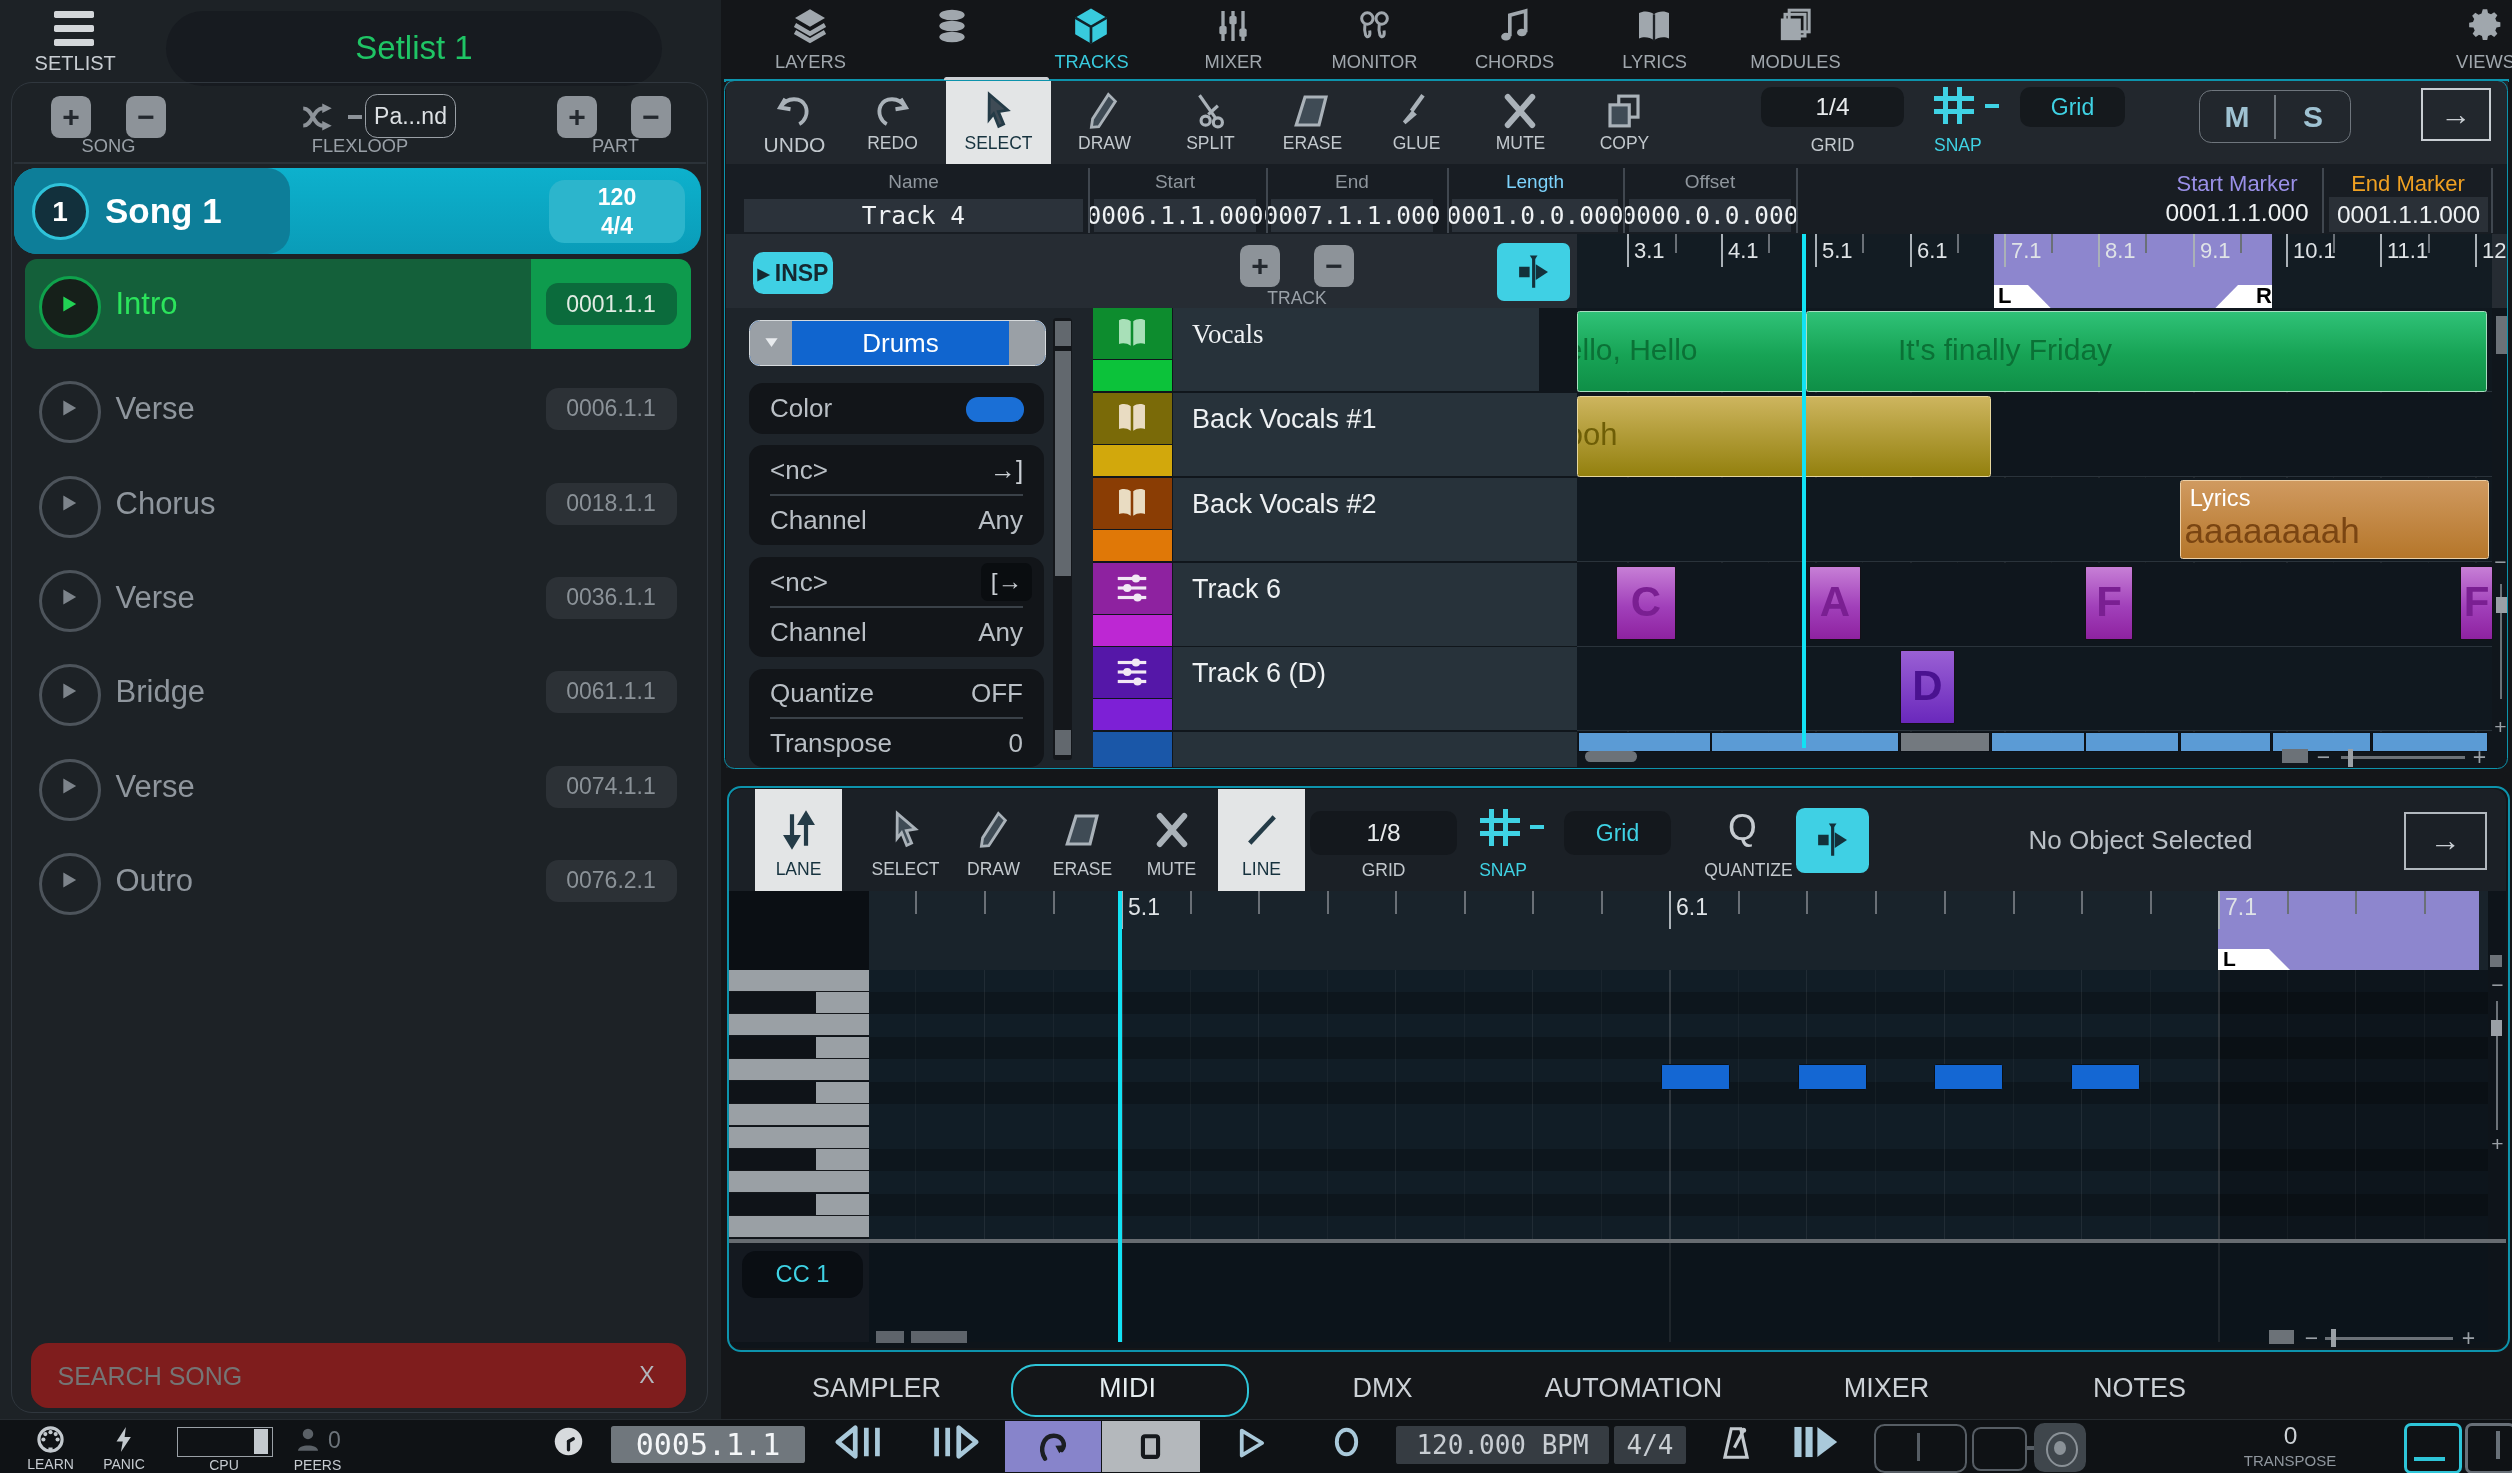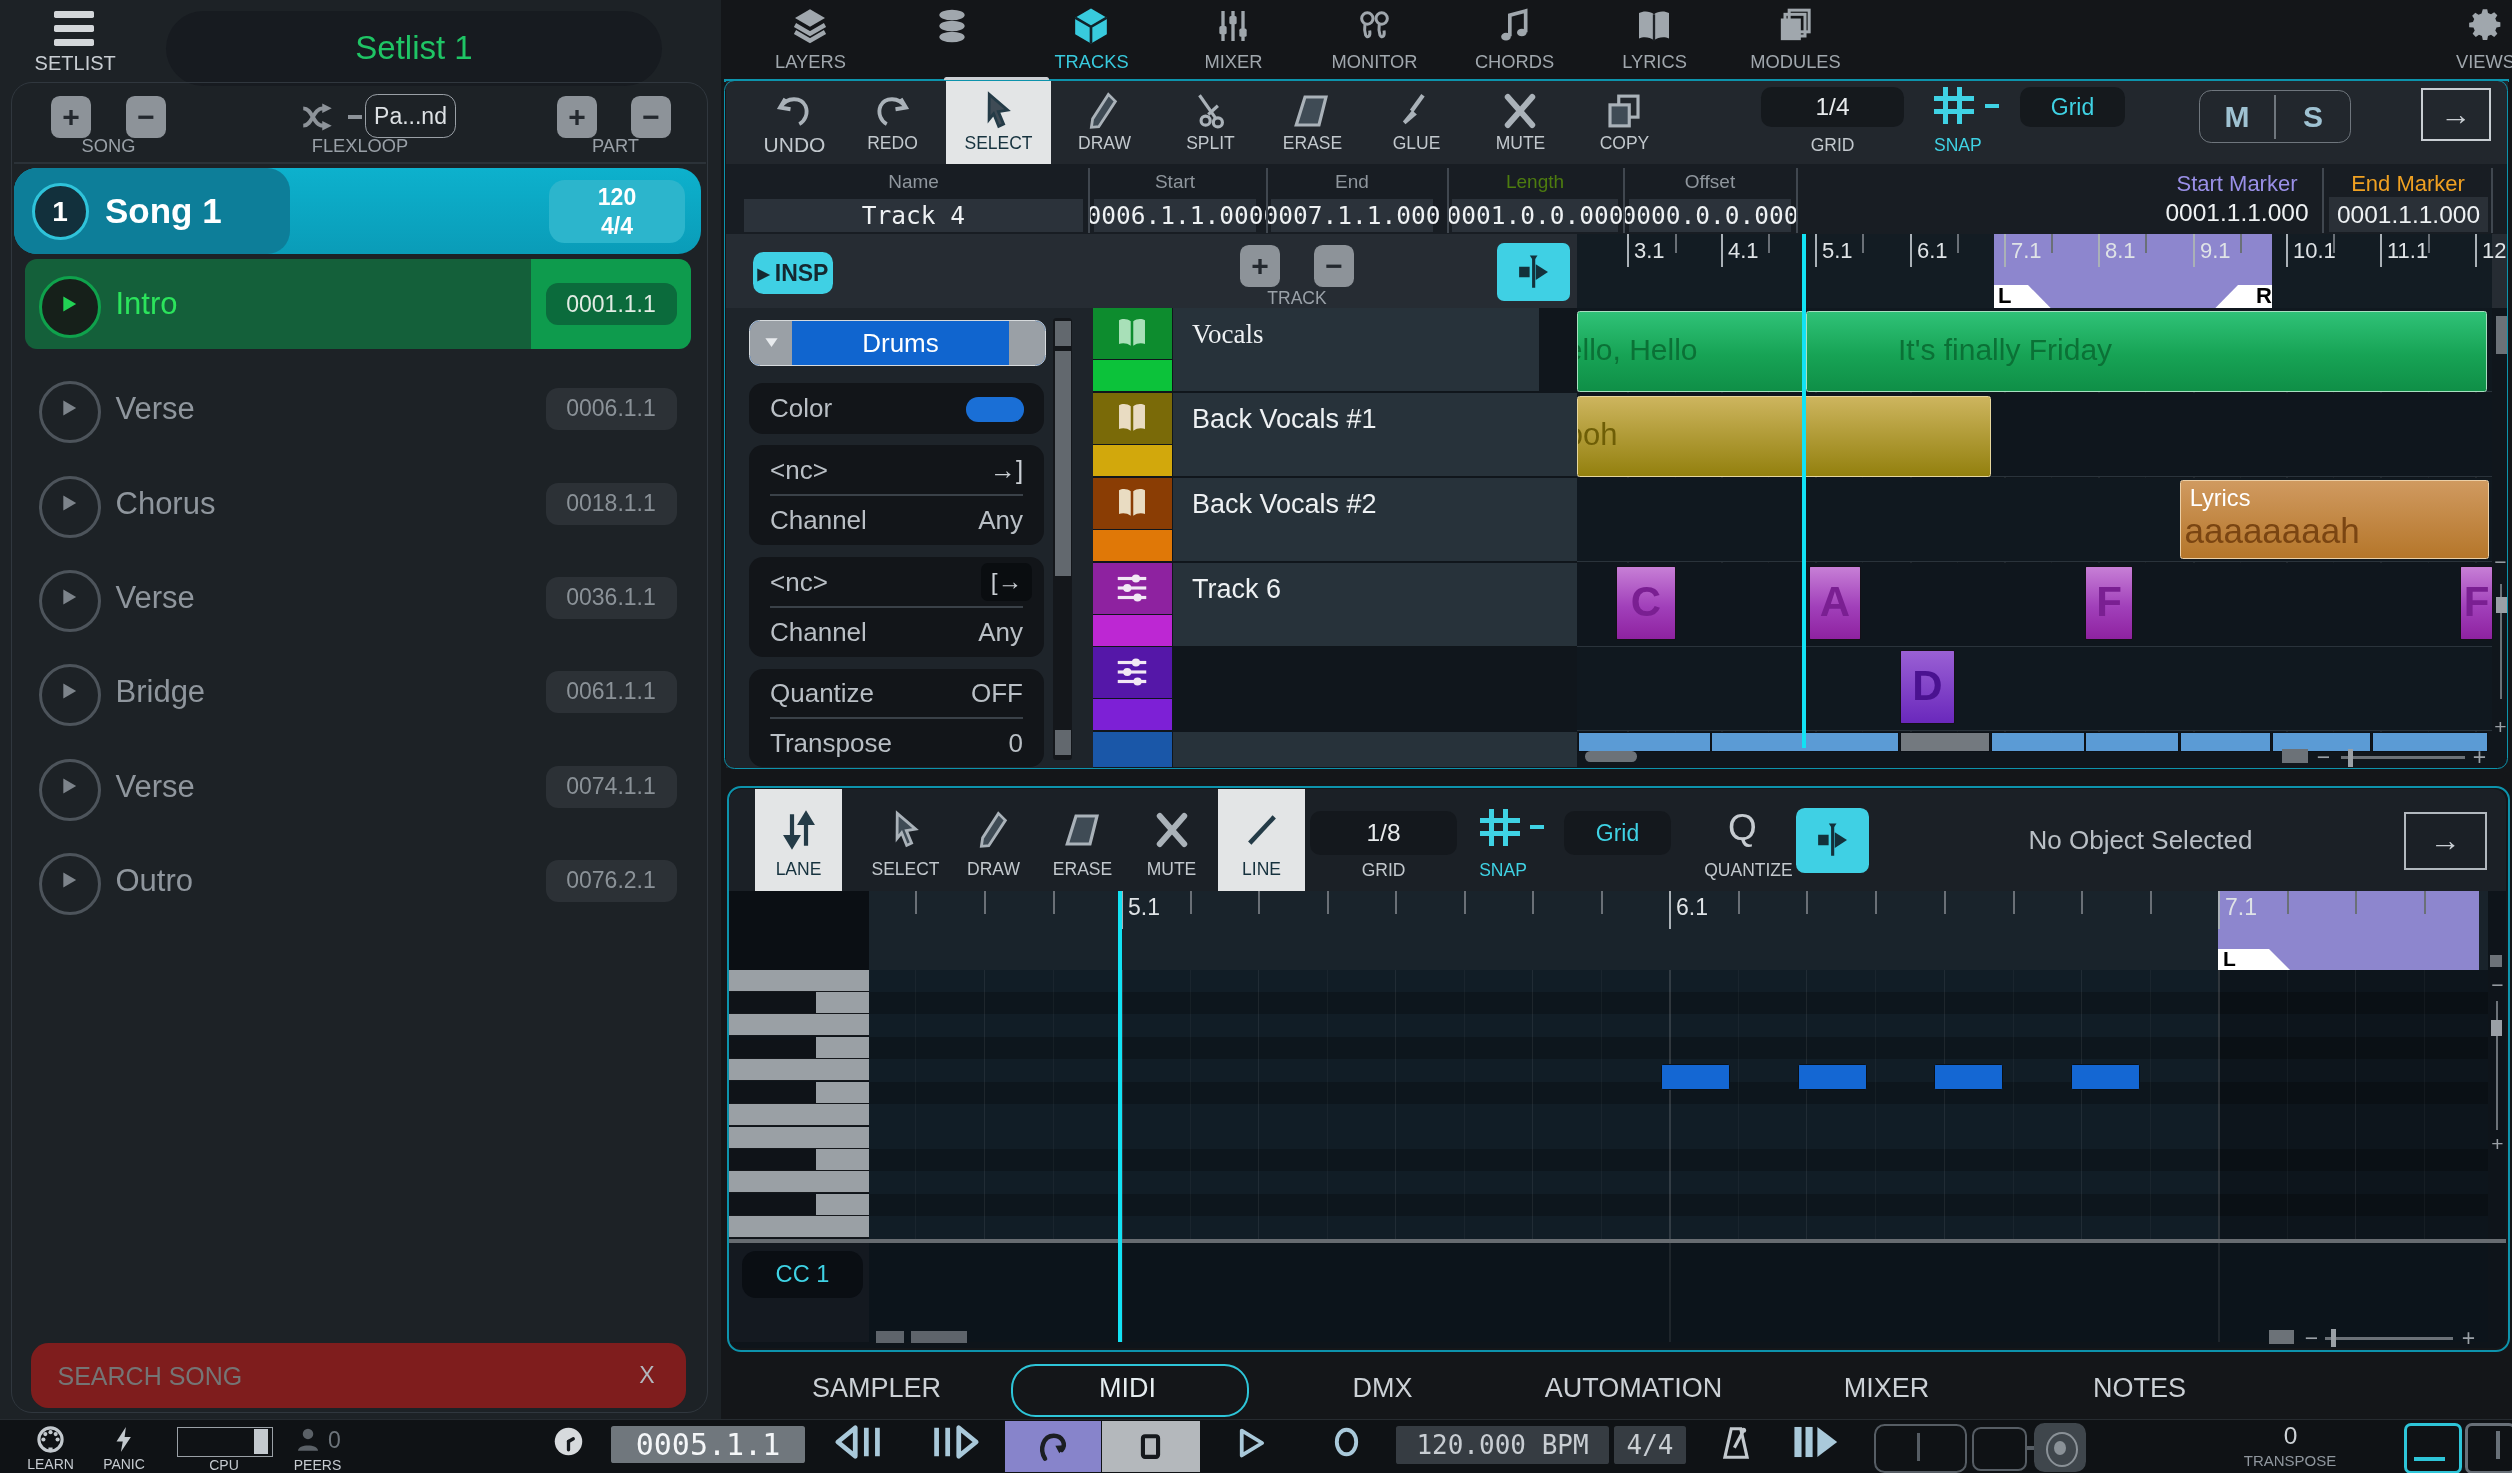--- a/index.html
+++ b/index.html
@@ -365,21 +365,21 @@
       <div class="abs nowrap mono" style="position: static;">Track 4</div>
     </div>
     <div class="abs" style="left: 1094px; top: 171px; width: 162px; height: 26px; text-align: center; font-size: 19px; color: rgb(143, 150, 157);">Start</div>
     <div class="abs cntr" style="left: 1094px; top: 199px; width: 162px; height: 33px; background: rgb(43, 50, 58); font-size: 24.5px; color: rgb(238, 241, 243);">
       <div class="abs nowrap mono" style="position: static;">0006.1.1.000</div>
     </div>
     <div class="abs" style="left: 1271px; top: 171px; width: 162px; height: 26px; text-align: center; font-size: 19px; color: rgb(143, 150, 157);">End</div>
     <div class="abs cntr" style="left: 1271px; top: 199px; width: 162px; height: 33px; background: rgb(43, 50, 58); font-size: 24.5px; color: rgb(238, 241, 243);">
       <div class="abs nowrap mono" style="position: static;">0007.1.1.000</div>
     </div>
-    <div class="abs" style="left: 1452px; top: 171px; width: 166px; height: 26px; text-align: center; font-size: 19px; color: #4d7c0f;">Length</div>
+    <div class="abs" style="left: 1452px; top: 171px; width: 166px; height: 26px; text-align: center; font-size: 19px; color: #7dd3fc;">Length</div>
     <div class="abs cntr" style="left: 1452px; top: 199px; width: 166px; height: 33px; background: rgb(43, 50, 58); font-size: 24.5px; color: rgb(238, 241, 243);">
       <div class="abs nowrap mono" style="position: static;">0001.0.0.000</div>
     </div>
     <div class="abs" style="left: 1629px; top: 171px; width: 162px; height: 26px; text-align: center; font-size: 19px; color: rgb(143, 150, 157);">Offset</div>
     <div class="abs cntr" style="left: 1629px; top: 199px; width: 162px; height: 33px; background: rgb(43, 50, 58); font-size: 24.5px; color: rgb(238, 241, 243);">
       <div class="abs nowrap mono" style="position: static;">0000.0.0.000</div>
     </div>
     <div class="abs" style="left: 1088px; top: 168px; width: 1.7px; height: 65px; background: rgb(64, 71, 79);"></div>
     <div class="abs" style="left: 1266px; top: 168px; width: 1.7px; height: 65px; background: rgb(64, 71, 79);"></div>
     <div class="abs" style="left: 1447px; top: 168px; width: 1.7px; height: 65px; background: rgb(64, 71, 79);"></div>
@@ -581,20 +581,23 @@
             <line x1="3" y1="18" x2="21" y2="18"></line>
           </g>
           <g fill="currentColor">
             <circle cx="14.5" cy="6" r="2.6"></circle>
             <circle cx="9" cy="12" r="2.6"></circle>
             <circle cx="15.5" cy="18" r="2.6"></circle>
           </g>
         </svg>
       </div>
     </div>
+    <div class="abs" style="left: 1173px; top: 647px; width: 404px; height: 83px; background: rgb(39, 50, 58); border-bottom: 1.7px solid rgb(16, 22, 27);">
+      <div class="abs nowrap" style="left: 19px; top: 5.2px; width: 376px; height: 42px; font-size: 27px; color: rgb(238, 241, 243); display: flex; align-items: center;">Track 6 (D)</div>
+    </div>
     <div class="abs" style="left: 1577px; top: 647px; width: 915px; height: 83px; background: rgb(16, 24, 31); border-bottom: 1.7px solid rgb(42, 51, 59);"></div>
     <div class="abs" style="left: 1093px; top: 732px; width: 79px; height: 35px; background: rgb(26, 87, 168);"></div>
     <div class="abs" style="left: 1173px; top: 732px; width: 404px; height: 35px; background: rgb(39, 50, 58);"></div>
     <div class="abs" style="left: 1577px; top: 311px; width: 226px; height: 79px; background: linear-gradient(rgb(47, 194, 119), rgb(23, 163, 85) 55%, rgb(15, 143, 71)); border: 1.7px solid rgb(167, 223, 192); border-radius: 2.6px; overflow: hidden;">
       <div class="abs nowrap" style="left: -12.2px; top: 0px; width: 611px; height: 75px; font-size: 30px; color: rgb(11, 113, 54); display: flex; align-items: center;">ello, Hello</div>
     </div>
     <div class="abs" style="left: 1806px; top: 311px; width: 679px; height: 79px; background: linear-gradient(rgb(47, 194, 119), rgb(23, 163, 85) 55%, rgb(15, 143, 71)); border: 1.7px solid rgb(167, 223, 192); border-radius: 2.6px; overflow: hidden;">
       <div class="abs nowrap" style="left: 91px; top: 0px; width: 611px; height: 75px; font-size: 30px; color: rgb(11, 113, 54); display: flex; align-items: center;">It's finally Friday</div>
     </div>
     <div class="abs" style="left: 1577px; top: 396px; width: 412px; height: 79px; background: linear-gradient(rgb(205, 181, 94), rgb(147, 128, 14)); border: 1.7px solid rgb(230, 215, 158); border-radius: 2.6px; overflow: hidden;">

